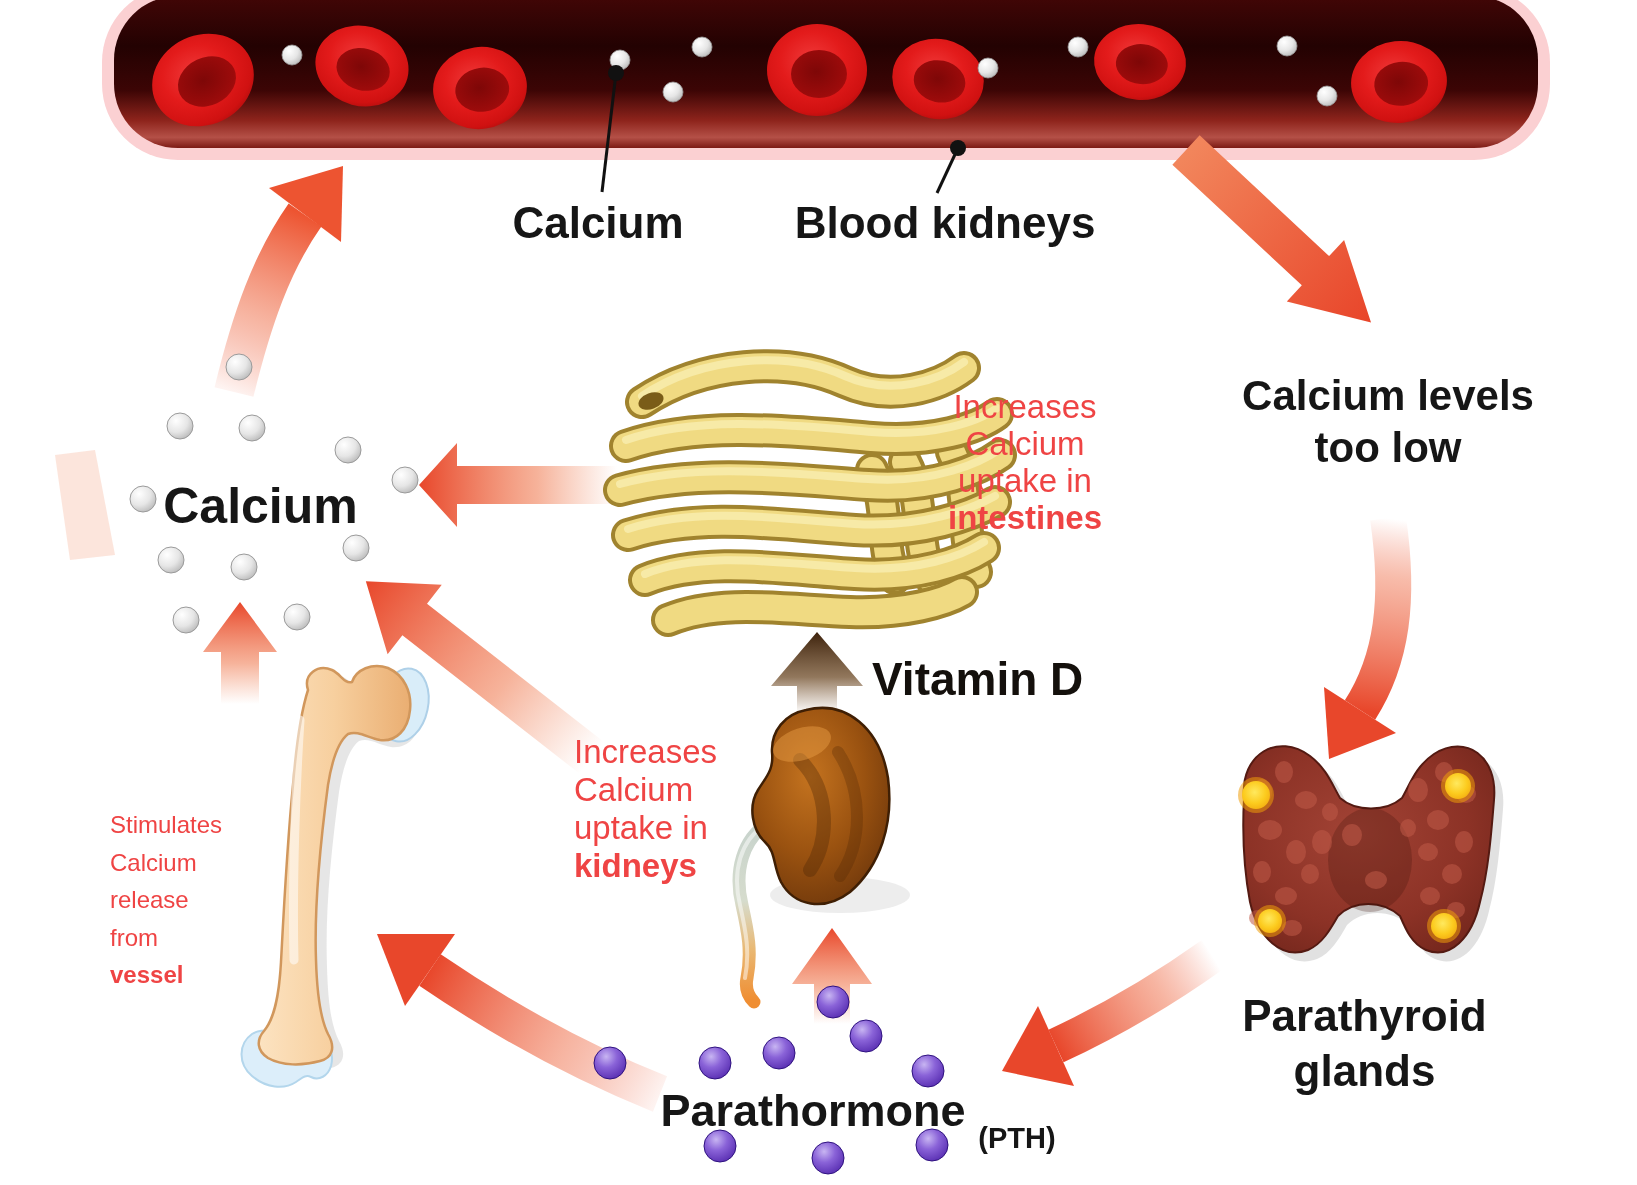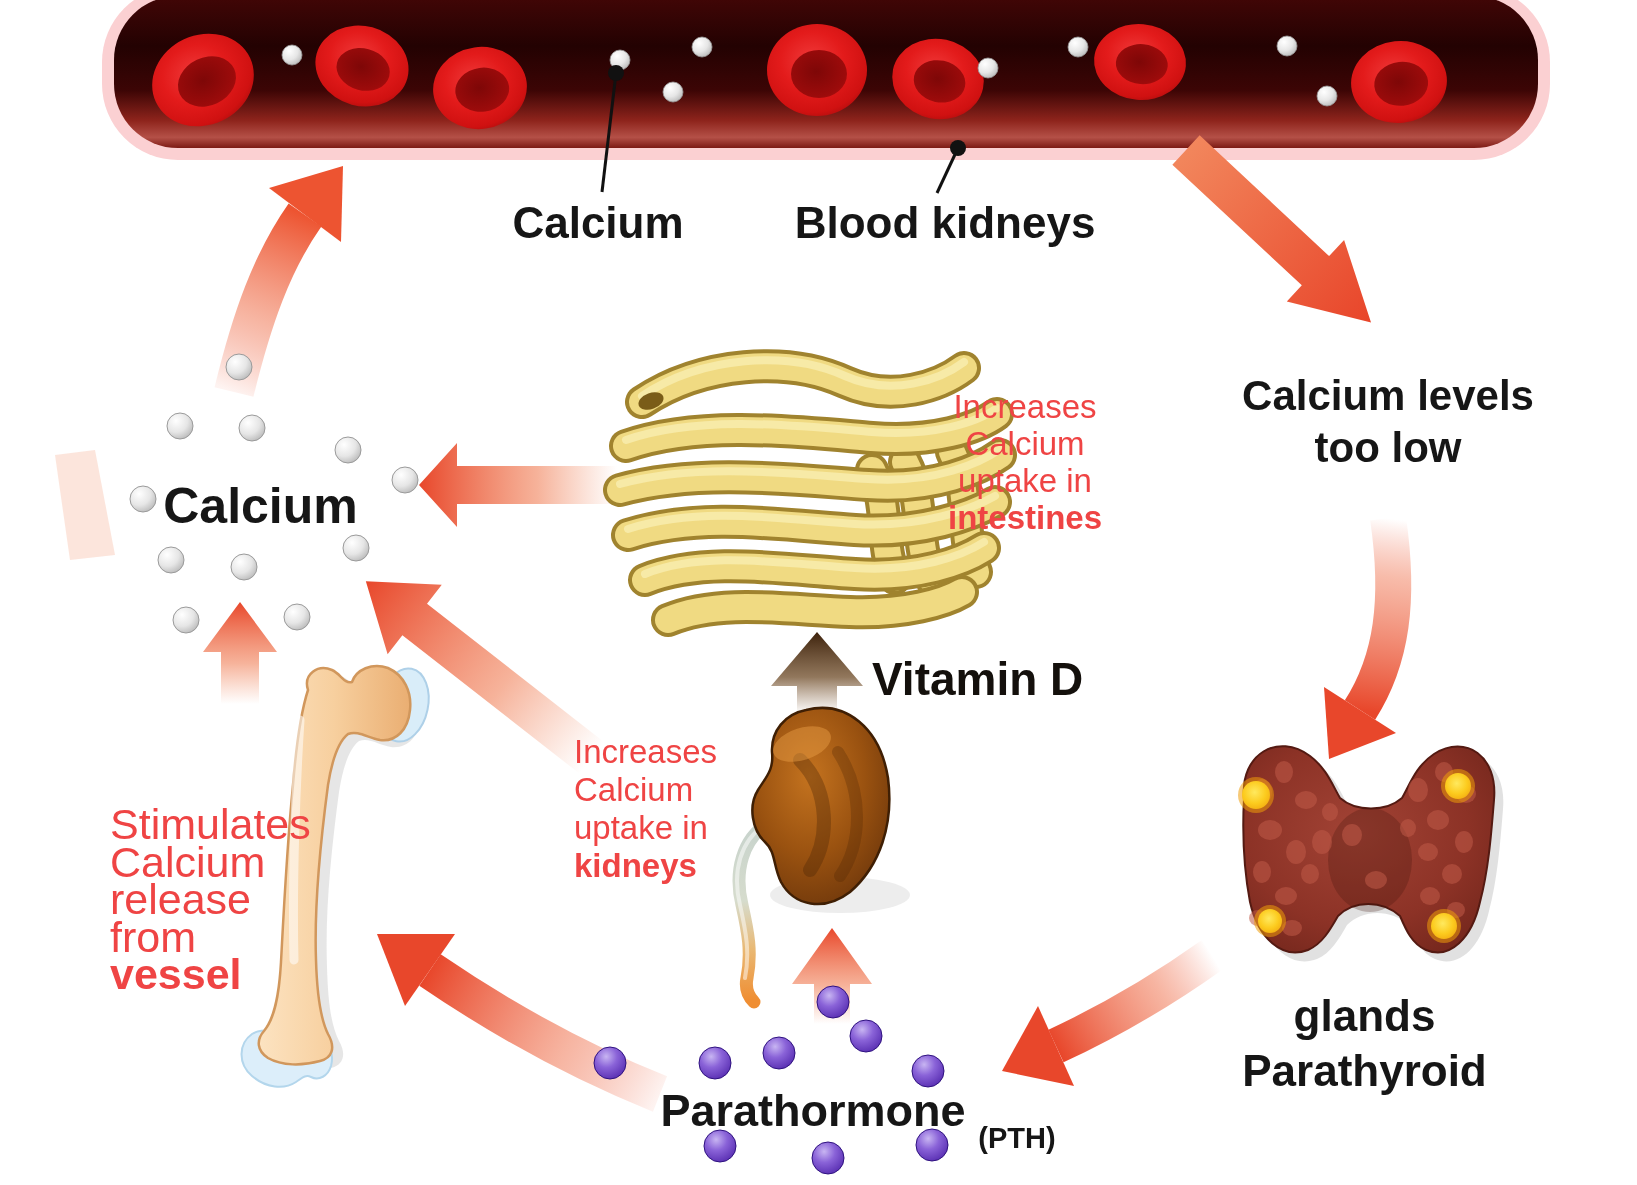--- a/index.html
+++ b/index.html
@@ -338,30 +338,30 @@
 
 <div class="lbl" style="left:872px;top:652px;font-size:46px;color:#14100c;">Vitamin D</div>
 
 <div class="note" style="left:574px;top:733px;width:210px;font-size:33px;line-height:38px;">
   <div>Increases</div>
   <div>Calcium</div>
   <div>uptake in</div>
   <div class="b">kidneys</div>
 </div>
 
-<div class="note" style="left:110px;top:806px;width:230px;font-size:43px;line-height:37.5px;">
+<div class="note" style="left:110px;top:806px;width:230px;font-size:24px;line-height:37.5px;">
   <div>Stimulates</div>
   <div>Calcium</div>
   <div>release</div>
   <div>from</div>
   <div class="b">vessel</div>
 </div>
 
 <div class="lbl center" style="left:1212px;top:988px;width:305px;font-size:44px;line-height:55px;">
+  <div>Parathyroid</div>
   <div>glands</div>
-  <div>Parathyroid</div>
 </div>
 
 <div class="lbl center" style="left:628px;top:1085px;width:370px;font-size:45px;">Parathormone</div>
 
 <div class="lbl center" style="left:952px;top:1122px;width:130px;font-size:29px;">(PTH)</div>
 
 </div>
 
 </body></html>

